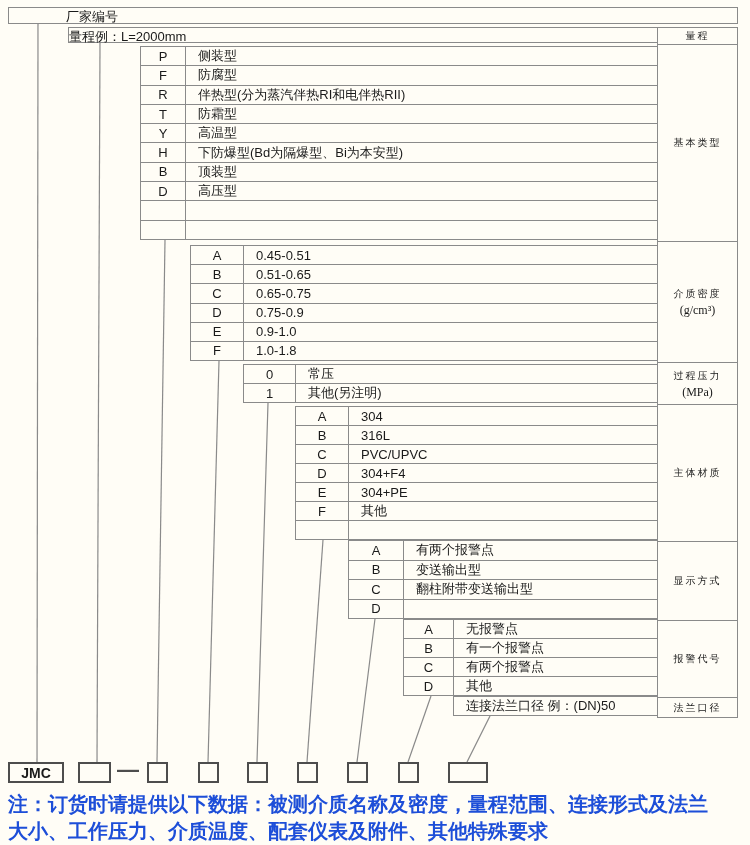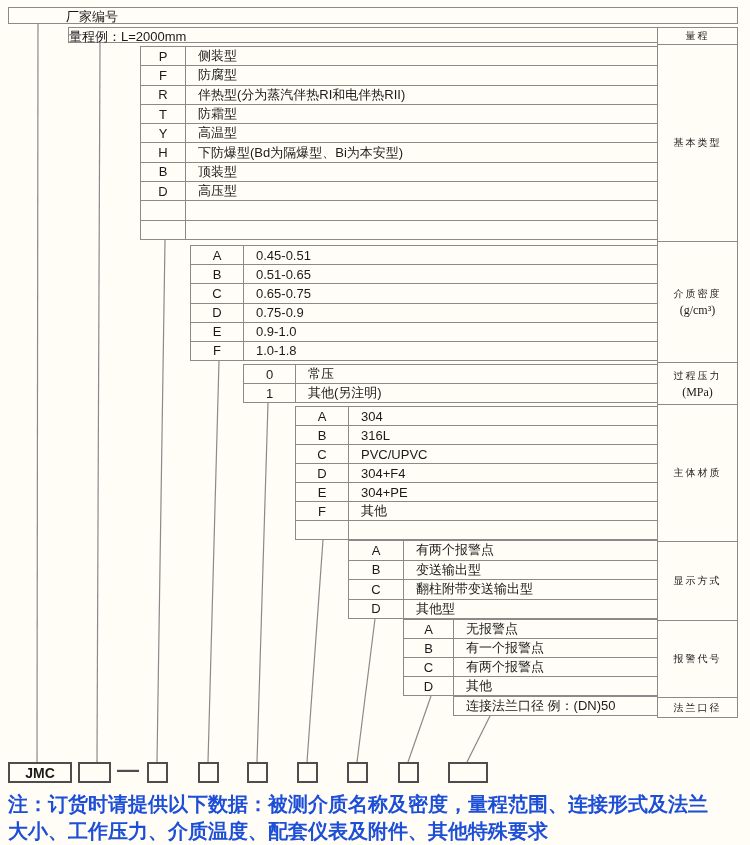--- a/index.html
+++ b/index.html
@@ -37,21 +37,21 @@
   .label-col{position:absolute;left:657px;top:27px;width:81px;box-sizing:border-box;border:1px solid var(--bc);display:flex;flex-direction:column;font-family:"Liberation Serif","DejaVu Serif",serif;}
   .lsec{box-sizing:border-box;border-top:1px solid var(--bc);display:flex;flex-direction:column;align-items:center;justify-content:center;}
   .lsec:first-child{border-top:none;}
   .lsec span{font-size:10px;letter-spacing:2px;line-height:16px;}
   .lsec .sub{font-size:12px;letter-spacing:0;}
   .ls0{height:16px;} .ls1{height:197px;} .ls2{height:121px;} .ls3{height:42px;}
   .ls4{height:137px;justify-content:center;} .ls5{height:79px;} .ls6{height:77px;} .ls7{height:20px;}
 
   
   .mbox{position:absolute;top:762px;height:21px;box-sizing:border-box;border:2px solid var(--dk);display:flex;align-items:center;justify-content:center;}
-  .m-jmc{left:8px;width:64px;font-weight:bold;font-size:14px;}
+  .m-jmc{left:8px;width:56px;font-weight:bold;font-size:14px;}
   .m1{left:78px;width:33px;} .m2{left:147px;width:21px;} .m3{left:198px;width:21px;}
   .m4{left:247px;width:21px;} .m5{left:297px;width:21px;} .m6{left:347px;width:21px;}
   .m7{left:398px;width:21px;} .m8{left:448px;width:40px;}
   .dash{position:absolute;left:114px;top:758px;width:28px;height:24px;display:flex;align-items:center;justify-content:center;font-size:22px;font-weight:bold;color:var(--dk);}
 
   
   .note{position:absolute;left:8px;top:791px;width:738px;color:#1d4ed8;font-weight:700;font-size:20px;line-height:27px;white-space:nowrap;}
 </style>
 </head>
 <body>
@@ -194,21 +194,20 @@
       <div class="trow">
         <span class="code">B</span>
         <span class="desc">变送输出型</span>
       </div>
       <div class="trow">
         <span class="code">C</span>
         <span class="desc">翻柱附带变送输出型</span>
       </div>
       <div class="trow">
         <span class="code">D</span>
-        <span class="desc">其他型</span>
       </div>
     </div>
   <div class="tbl t5">
       <div class="trow">
         <span class="code">A</span>
         <span class="desc">无报警点</span>
       </div>
       <div class="trow">
         <span class="code">B</span>
         <span class="desc">有一个报警点</span>

